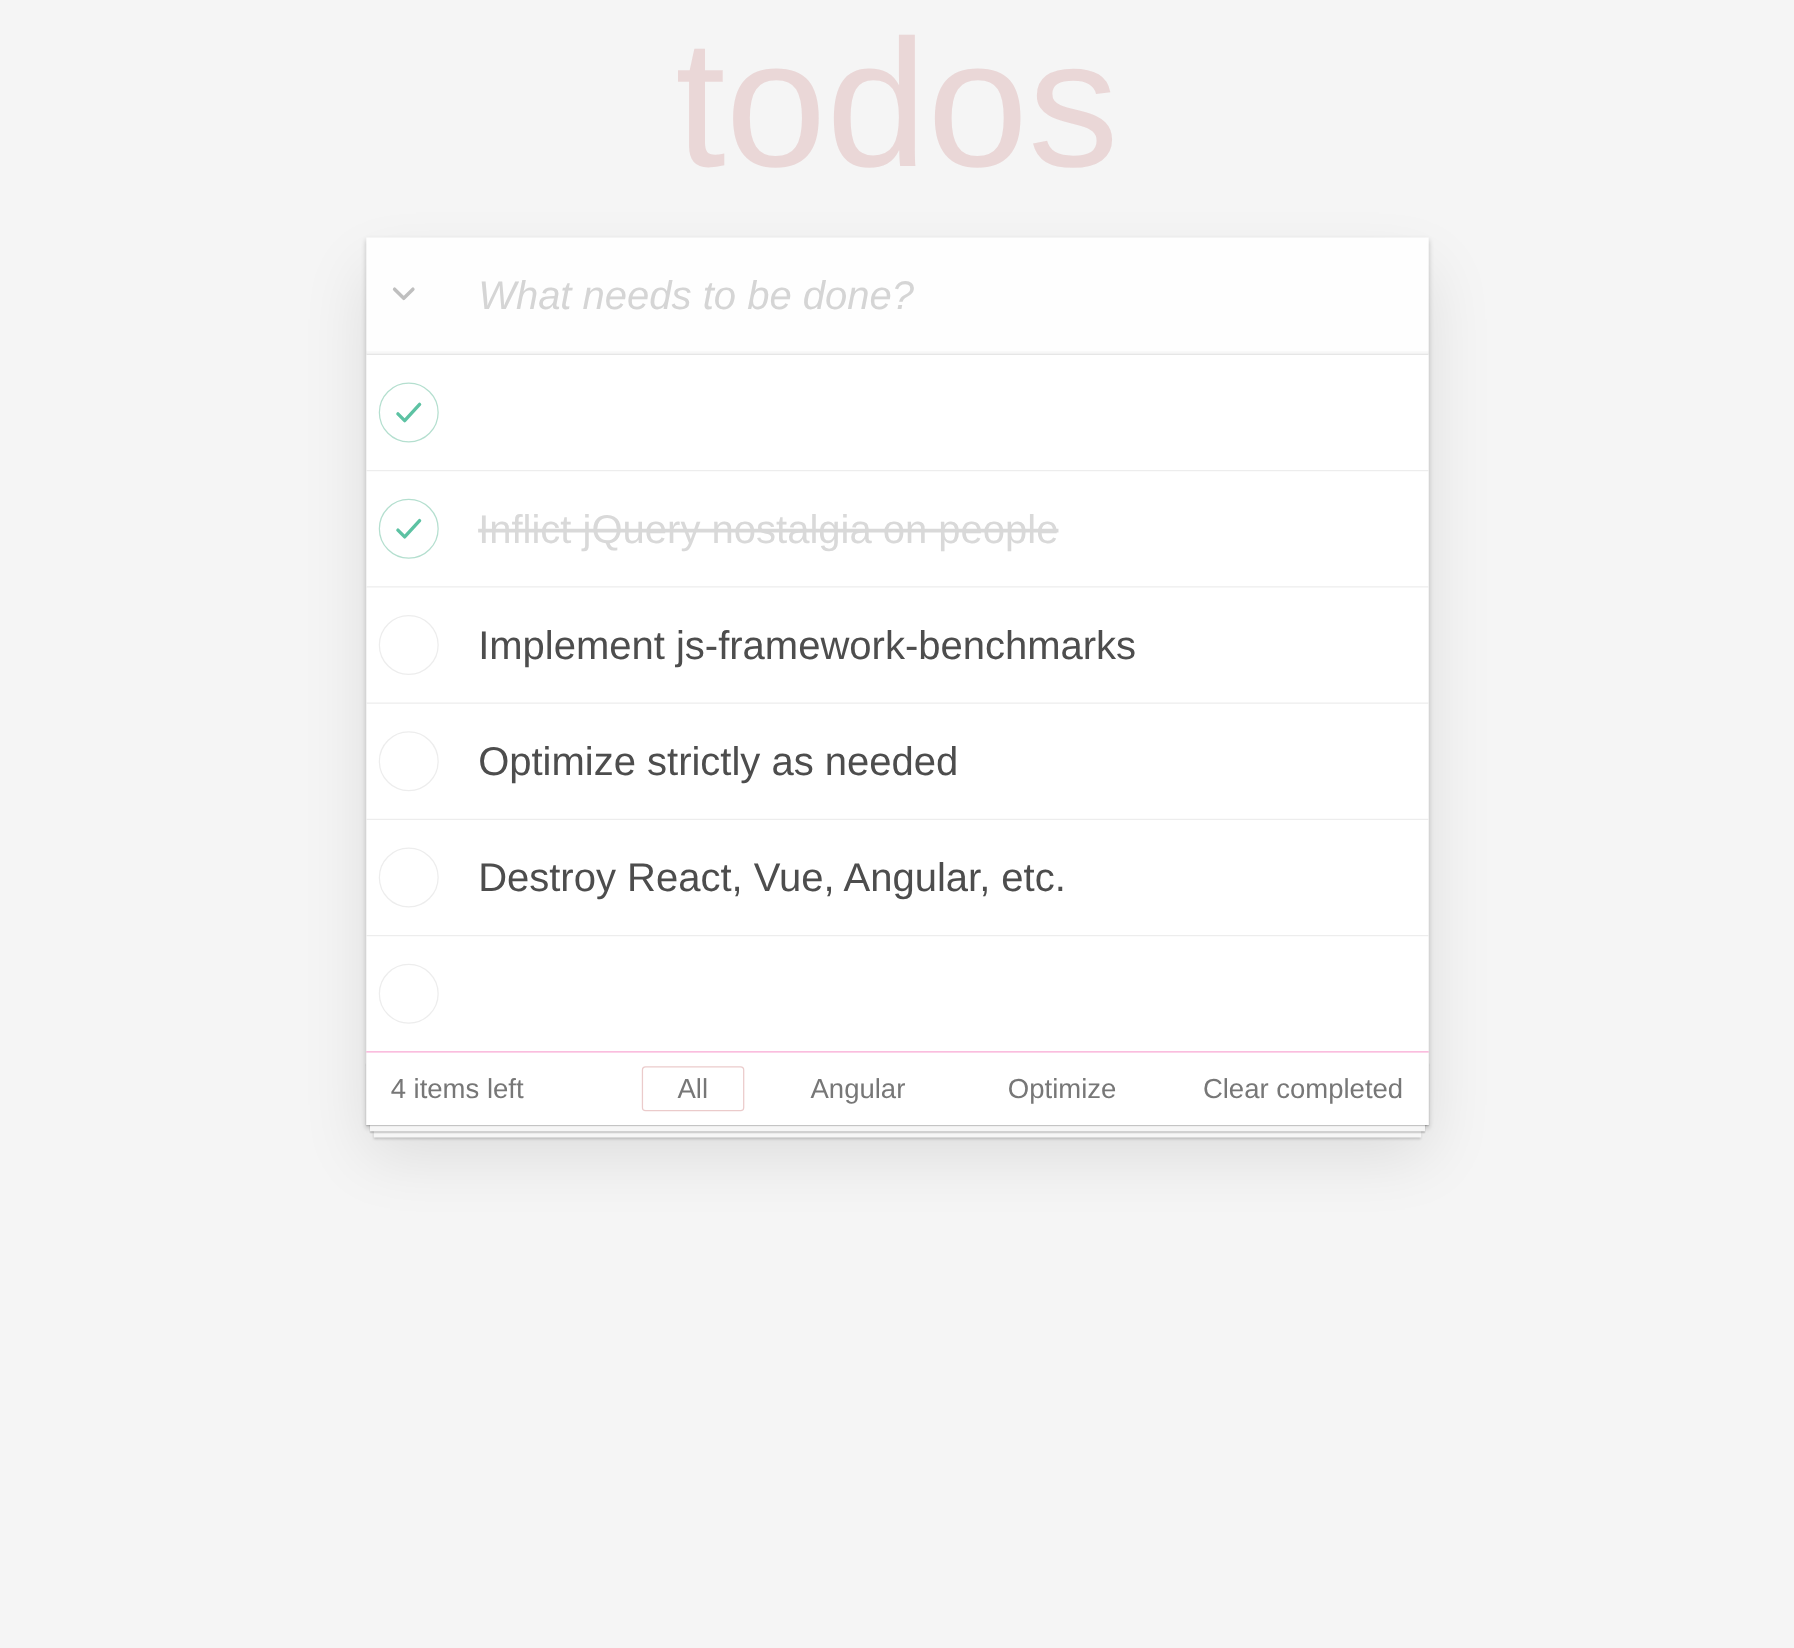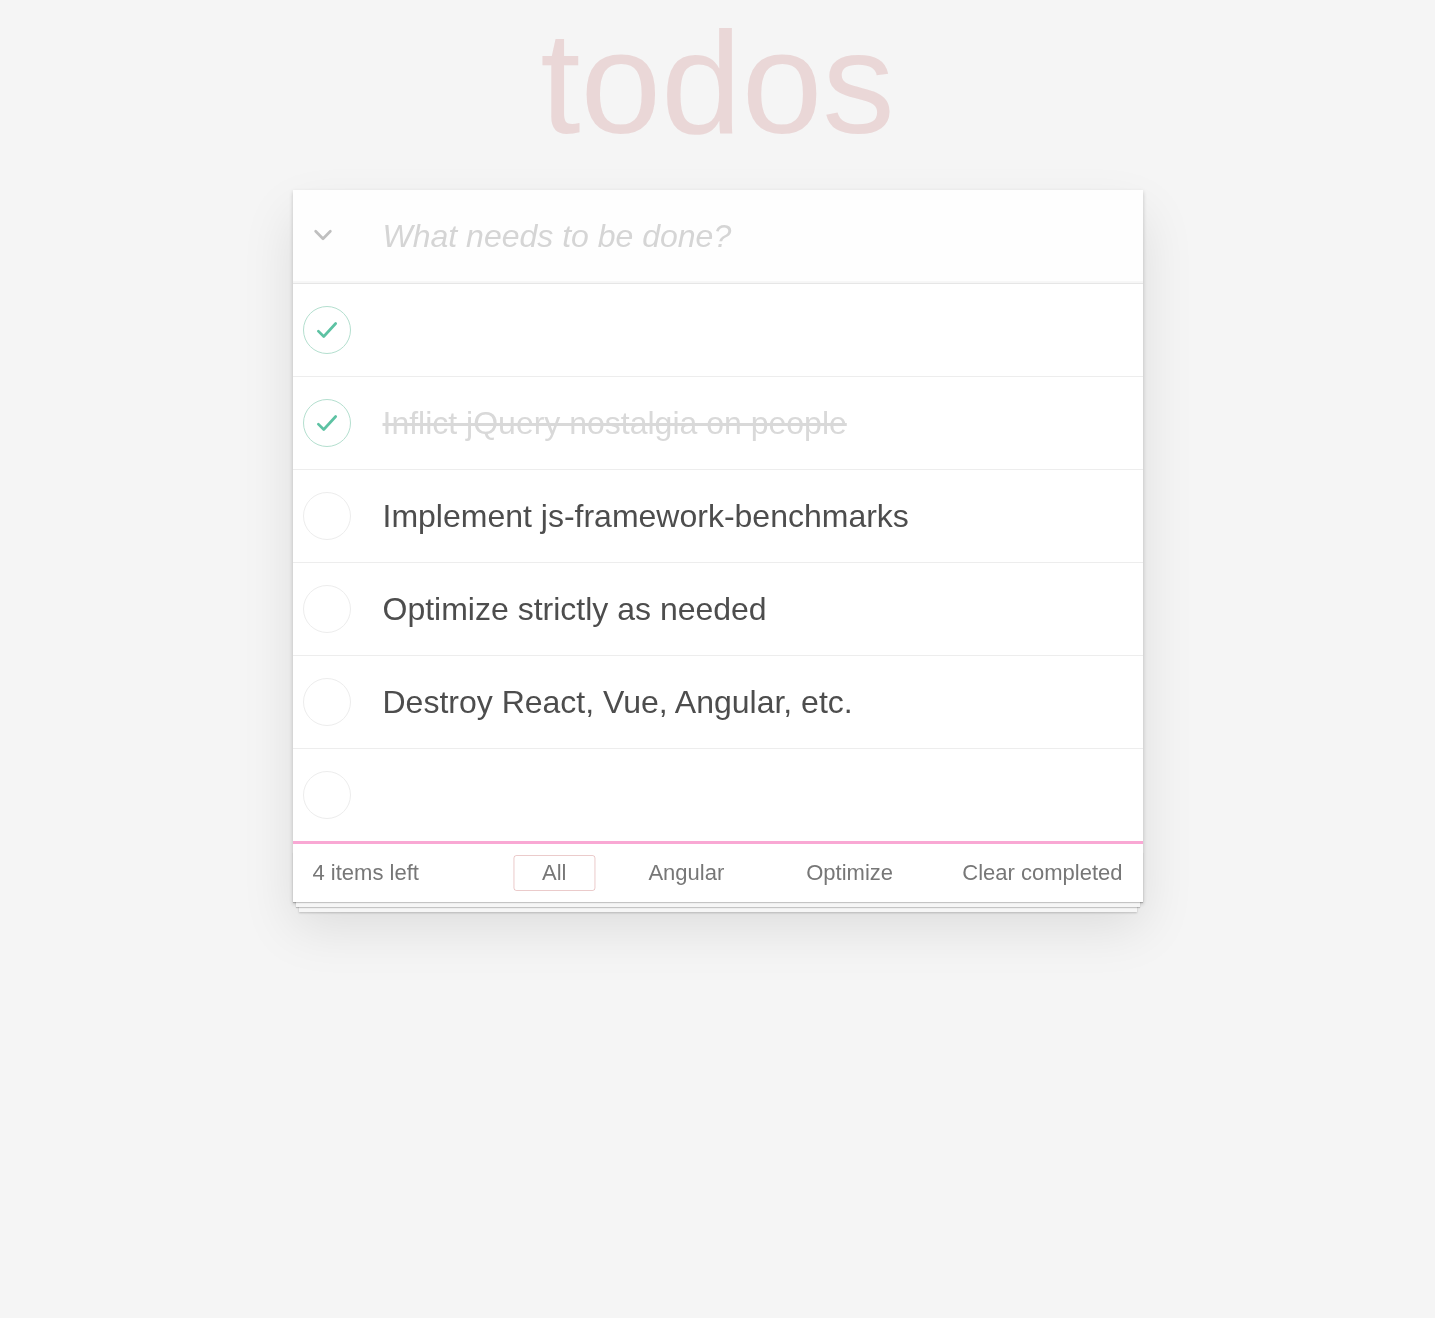--- a/index.html
+++ b/index.html
@@ -134,21 +134,21 @@
     }
     .todo-item.completed .todo-label {
       color: #d9d9d9;
       text-decoration: line-through;
     }
     .footer {
       color: #777;
       padding: 16px 20px;
       font-size: 22px;
       font-weight: 300;
-      border-top: 3px solid #f9a8d4;
+      border-top: 1px solid #f9a8d4;
       display: flex;
       align-items: center;
       justify-content: space-between;
       position: relative;
     }
     .footer::before {
       content: '';
       position: absolute;
       right: 0;
       bottom: 0;

